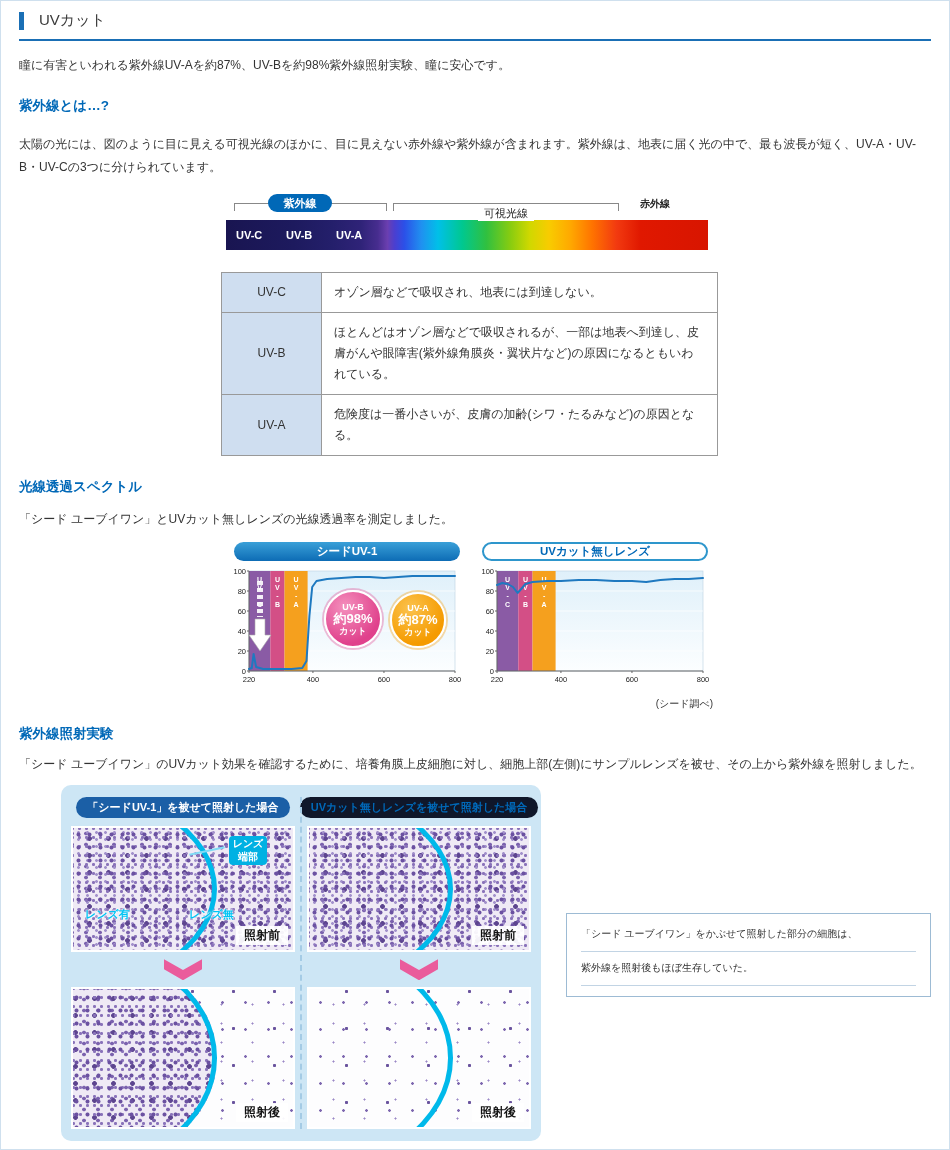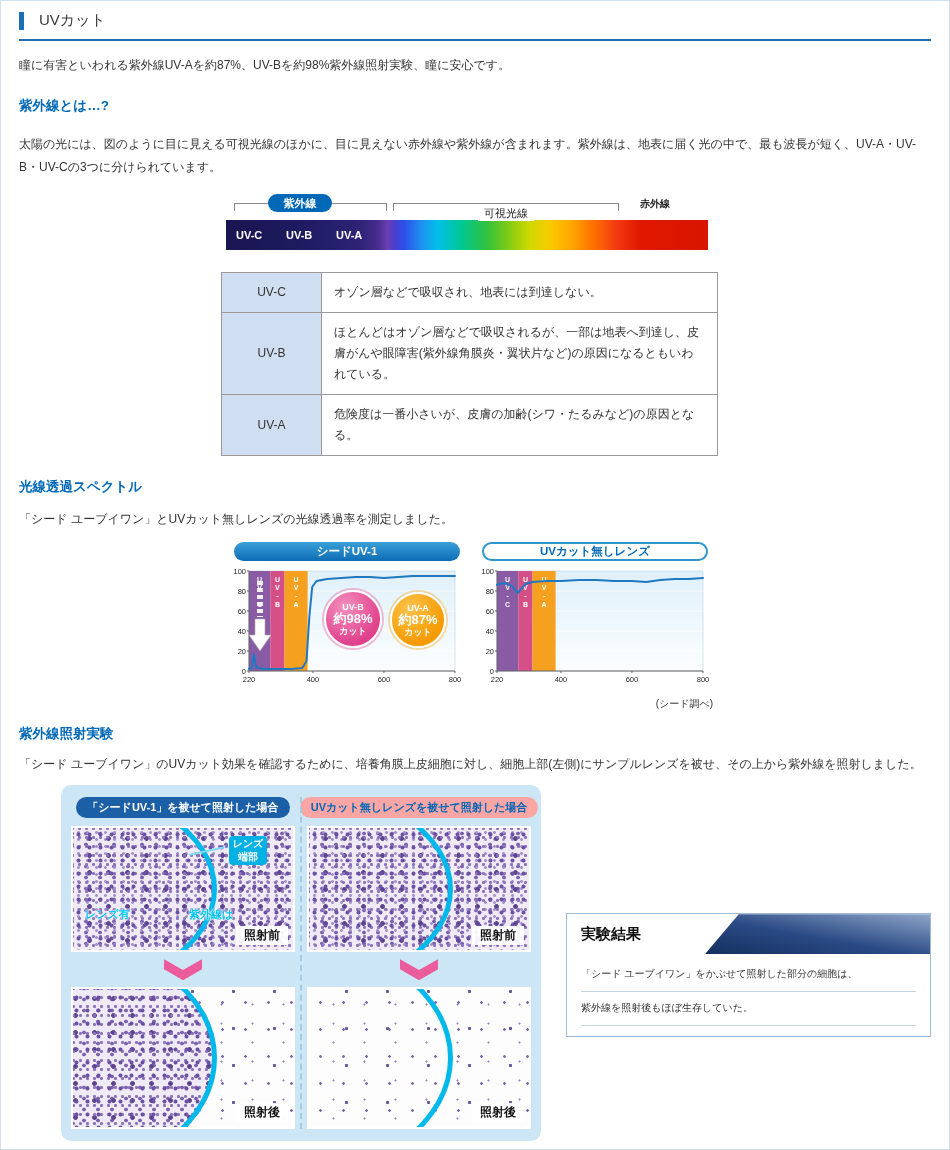--- a/index.html
+++ b/index.html
@@ -53,21 +53,21 @@
   .badge-orange { left:161px; top:50px; width:56px; height:56px; background:radial-gradient(circle at 35% 28%, #fbc24d, #f59b00 70%); box-shadow:0 0 0 2px rgba(245,155,0,.35); }
   .source-note { width:694px; text-align:right; font-size:10px; color:#333; margin-top:2px; }
 
   
   .bottom-row { margin:10px 0 0 42px; display:flex; align-items:flex-start; gap:25px; }
   .exp-panel { width:480px; background:#cde6f5; border-radius:10px; padding:12px 9px; display:flex; justify-content:space-between; position:relative; }
   .exp-divider { position:absolute; left:calc(50% - 1px); top:12px; bottom:12px; border-left:2px dashed #a4cbe5; }
   .exp-col { width:226px; display:flex; flex-direction:column; align-items:center; }
   .exp-pill { margin-bottom:8px; font-size:11px; font-weight:bold; padding:3px 11px; border-radius:12px; white-space:nowrap; }
   .pill-dark { background:#1b5fa6; color:#fff; }
-  .pill-light { background:#fca5a5; color:#0068b7; }
+  .pill-light { background:#0f172a; color:#0068b7; }
   .cell-img { position:relative; width:224px; border:2px solid #fff; overflow:hidden; }
   .h-before { height:126px; } .h-after { height:142px;padding-left:36px; }
   .tex-dense {
     background-color:#efeaf5;
     background-image:
       radial-gradient(circle, #6b51a1 0 1.6px, transparent 2.4px),
       radial-gradient(circle, #8a73ba 0 1.2px, transparent 1.9px),
       radial-gradient(circle, #5d458f 0 2px, transparent 2.8px),
       radial-gradient(circle, #a291cb 0 1.1px, transparent 1.7px),
       radial-gradient(circle, #7b62ae 0 1.5px, transparent 2.2px);
@@ -292,21 +292,21 @@
     <div class="exp-panel">
       <div class="exp-divider"></div>
 
       <div class="exp-col">
         <div class="exp-pill pill-dark">「シードUV-1」を被せて照射した場合</div>
         <div class="cell-img h-before tex-dense">
           <div class="arc"></div>
           <div class="edge-line"></div>
           <div class="edge-bubble">レンズ端部</div>
           <span class="lens-label lab-on">レンズ有</span>
-          <span class="lens-label lab-off">紫外線は</span>
+          <span class="lens-label lab-off">レンズ無</span>
           <span class="shot-label">照射前</span>
         </div>
         <div class="down-arrow"></div>
         <div class="cell-img h-after tex-sparse">
           <div class="dense-ellipse"></div>
           <div class="arc"></div>
           <span class="shot-label">照射後</span>
         </div>
       </div>
 
@@ -318,24 +318,20 @@
         </div>
         <div class="down-arrow"></div>
         <div class="cell-img h-after tex-sparse">
           <div class="arc"></div>
           <span class="shot-label">照射後</span>
         </div>
       </div>
     </div>
 
     <div class="result-box">
-      <div class="result-header">
-        <div class="navy-shape"></div>
-        <span class="result-title">実験結果</span>
-      </div>
       <div class="result-body">
         <p>「シード ユーブイワン」をかぶせて照射した部分の細胞は、</p>
         <p>紫外線を照射後もほぼ生存していた。</p>
       </div>
     </div>
 
   </div>
 </div>
 
 </body></html>

